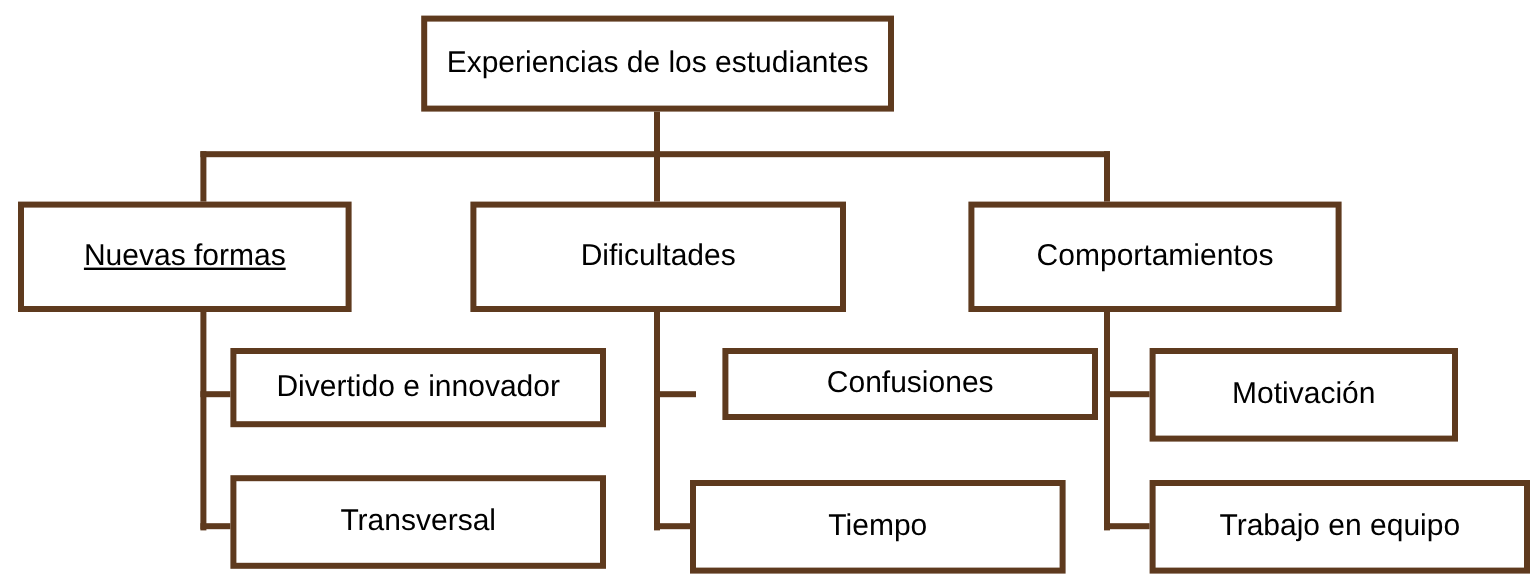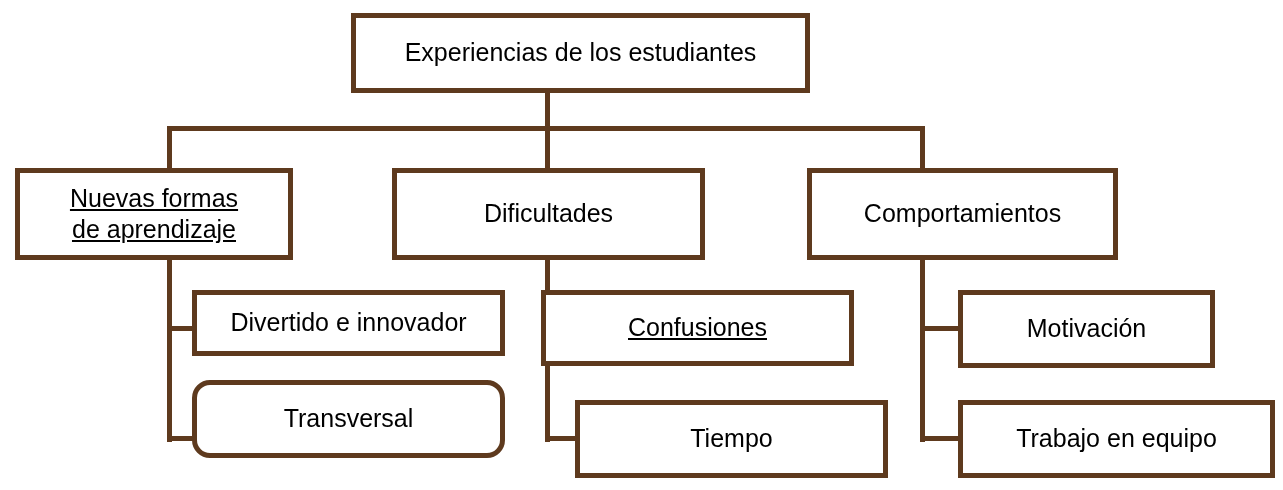--- a/index.html
+++ b/index.html
@@ -29,31 +29,31 @@
     font-size: 25px;
     line-height: 1.25;
     z-index: 2;
   }
   .conn {
     position: absolute;
     background: #5e3a1e;
     z-index: 1;
   }
   
-  .n-root  { left: 351px; top: 13px;  width: 459px; height: 80px; }
+  .n-root  { left: 351px; top: 13px;  width: 394px; height: 80px; }
   
   .n-b0    { left: 15px;  top: 168px; width: 278px; height: 92px; text-decoration: underline; }
   .n-b1    { left: 392px; top: 168px; width: 313px; height: 92px; }
   .n-b2    { left: 807px; top: 168px; width: 311px; height: 92px; }
   
   .n-b0c0  { left: 192px; top: 290px; width: 313px; height: 66px; }
-  .n-b1c0  { left: 541px; top: 290px; width: 313px; height: 76px; text-decoration: underline; }
+  .n-b1c0  { left: 602px; top: 290px; width: 313px; height: 60px; }
   .n-b2c0  { left: 958px; top: 290px; width: 257px; height: 78px; }
   
-  .n-b0c1  { left: 192px; top: 380px; width: 313px; height: 78px; border-radius: 18px; }
+  .n-b0c1  { left: 192px; top: 396px; width: 313px; height: 78px; }
   .n-b1c1  { left: 575px; top: 400px; width: 313px; height: 78px; }
   .n-b2c1  { left: 958px; top: 400px; width: 317px; height: 78px; }
 
   
   .c-root-drop  { left: 545px; top: 92px;  width: 5px;   height: 81px; }
   .c-bus        { left: 167px; top: 126px; width: 758px; height: 5px; }
   .c-drop-left  { left: 167px; top: 126px; width: 5px;   height: 47px; }
   .c-drop-right { left: 920px; top: 126px; width: 5px;   height: 47px; }
 
   
@@ -91,21 +91,20 @@
   <div class="conn c-s1r1"></div>
   <div class="conn c-s2r0"></div>
   <div class="conn c-s2r1"></div>
 
   <div class="node n-root">
     <span class="label-line">Experiencias de los estudiantes</span>
   </div>
 
   <div class="node n-b0">
     <span class="label-line">Nuevas formas</span>
-    <span class="label-line">de aprendizaje</span>
   </div>
   <div class="node n-b1">
     <span class="label-line">Dificultades</span>
   </div>
   <div class="node n-b2">
     <span class="label-line">Comportamientos</span>
   </div>
 
   <div class="node n-b0c0">
     <span class="label-line">Divertido e innovador</span>

